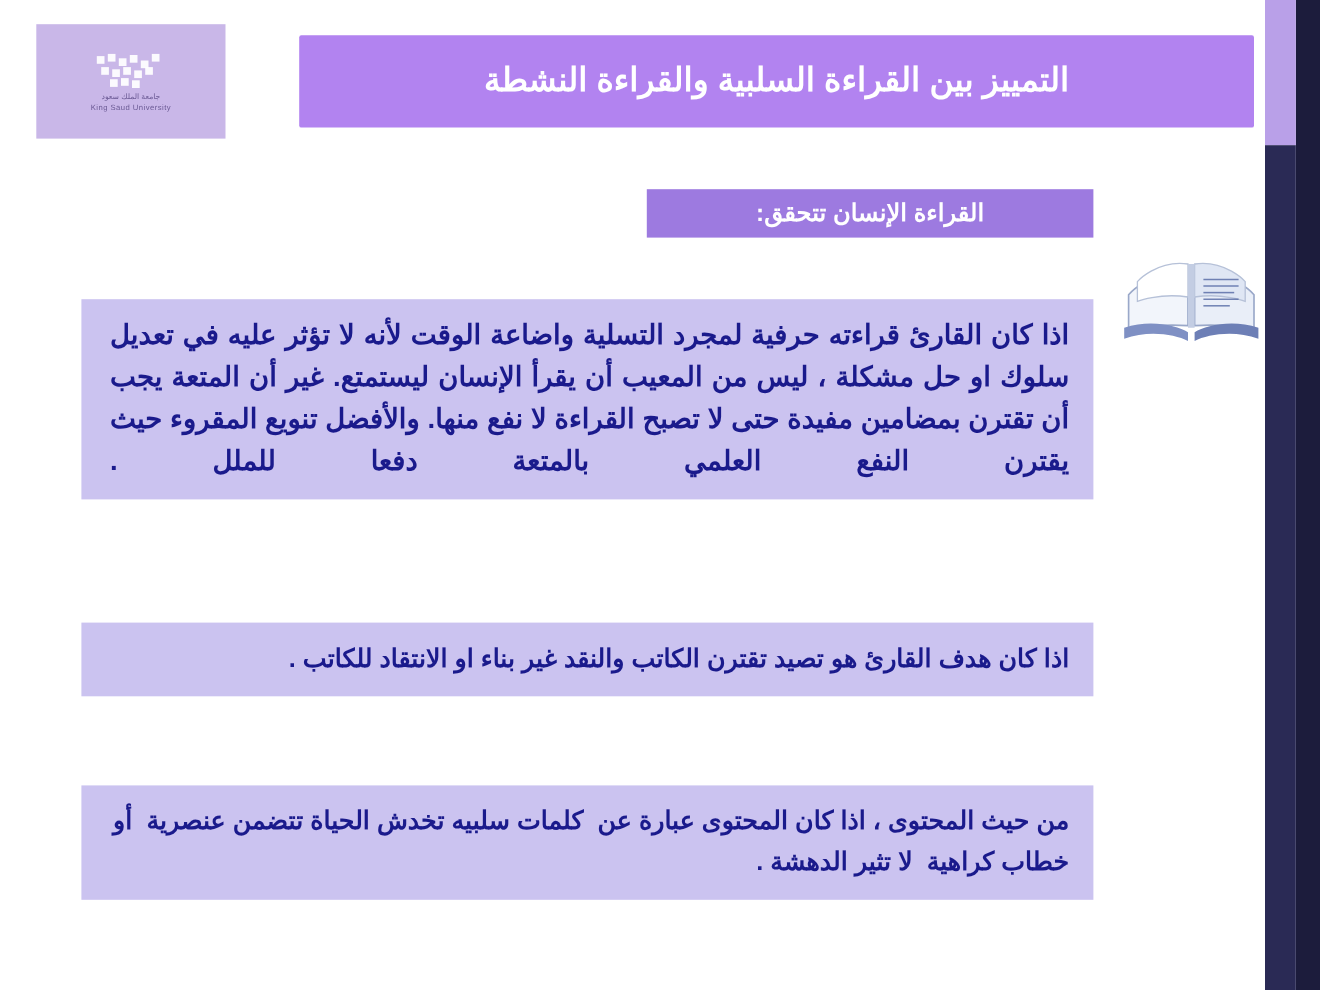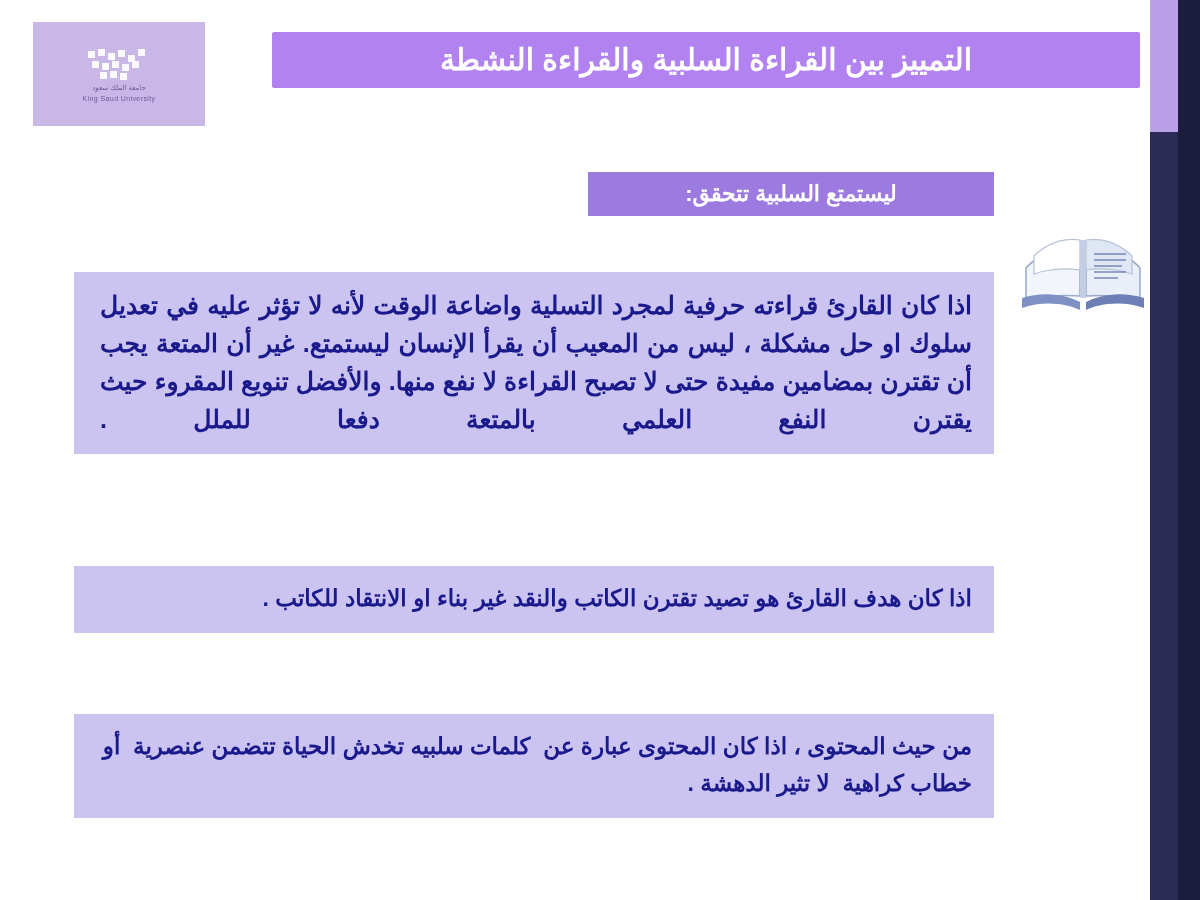--- a/index.html
+++ b/index.html
@@ -80,21 +80,21 @@
     white-space: nowrap;
     opacity: 0.85;
   }
 
   
   .title-banner {
     position: absolute;
     left: 272px;
     top: 32px;
     width: 868px;
-    height: 56px;
+    height: 84px;
     background: #b283f0;
     display: flex;
     align-items: center;
     justify-content: center;
     border-radius: 2px;
   }
   .title-banner .title-text {
     color: #ffffff;
     font-size: 30px;
     font-weight: bold;
@@ -205,21 +205,21 @@
     <div class="logo-text-1">جامعة الملك سعود</div>
     <div class="logo-text-2">King Saud University</div>
   </div>
 </div>
 
 <div class="title-banner">
   <div class="title-text">التمييز بين القراءة السلبية والقراءة النشطة</div>
 </div>
 
 <div class="subtitle-bar">
-  <div class="subtitle-text">ليستمتع السلبية تتحقق:</div>
+  <div class="subtitle-text">القراءة الإنسان تتحقق:</div>
 </div>
 
 <div class="book-image">
   <svg class="book-svg" width="134" height="176" viewBox="0 0 134 176" xmlns="http://www.w3.org/2000/svg" aria-hidden="true">
 
     <path d="M10 118 C10 118 28 96 64 98 L64 146 C28 144 10 150 10 150 Z" fill="#f2f5fb" stroke="#9aa8c9" stroke-width="1.5"></path>
 
     <path d="M124 118 C124 118 106 96 70 98 L70 146 C106 144 124 150 124 150 Z" fill="#e9eef8" stroke="#9aa8c9" stroke-width="1.5"></path>
 
     <path d="M18 106 C18 106 36 86 64 90 L64 120 C38 116 18 124 18 124 Z" fill="#ffffff" stroke="#b6c1d8" stroke-width="1.2"></path>

